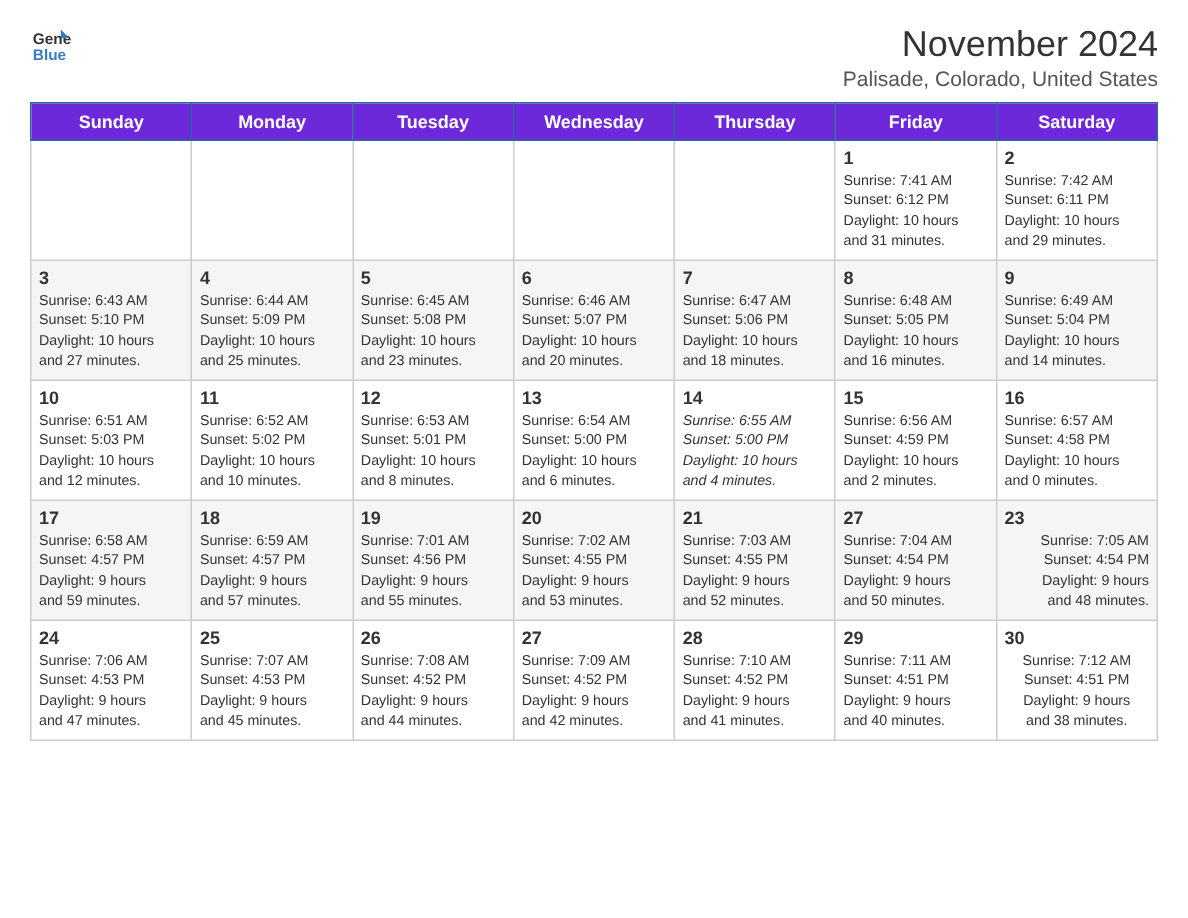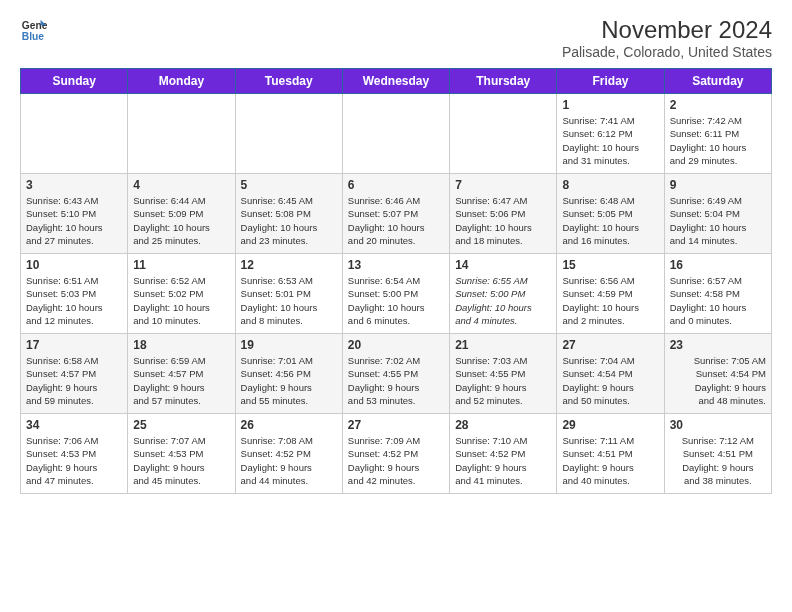--- a/index.html
+++ b/index.html
@@ -278,21 +278,21 @@
         <td>
           <span class="day-num">23</span>
           <div class="day-info" style="white-space: pre-line; text-align: right;">Sunrise: 7:05 AM
 Sunset: 4:54 PM
 Daylight: 9 hours
 and 48 minutes.</div>
         </td>
       </tr>
       <tr>
         <td>
-          <span class="day-num">34</span>
+          <span class="day-num">24</span>
           <div class="day-info" style="white-space: pre-line;">Sunrise: 7:06 AM
 Sunset: 4:53 PM
 Daylight: 9 hours
 and 47 minutes.</div>
         </td>
         <td>
           <span class="day-num">25</span>
           <div class="day-info" style="white-space: pre-line;">Sunrise: 7:07 AM
 Sunset: 4:53 PM
 Daylight: 9 hours

